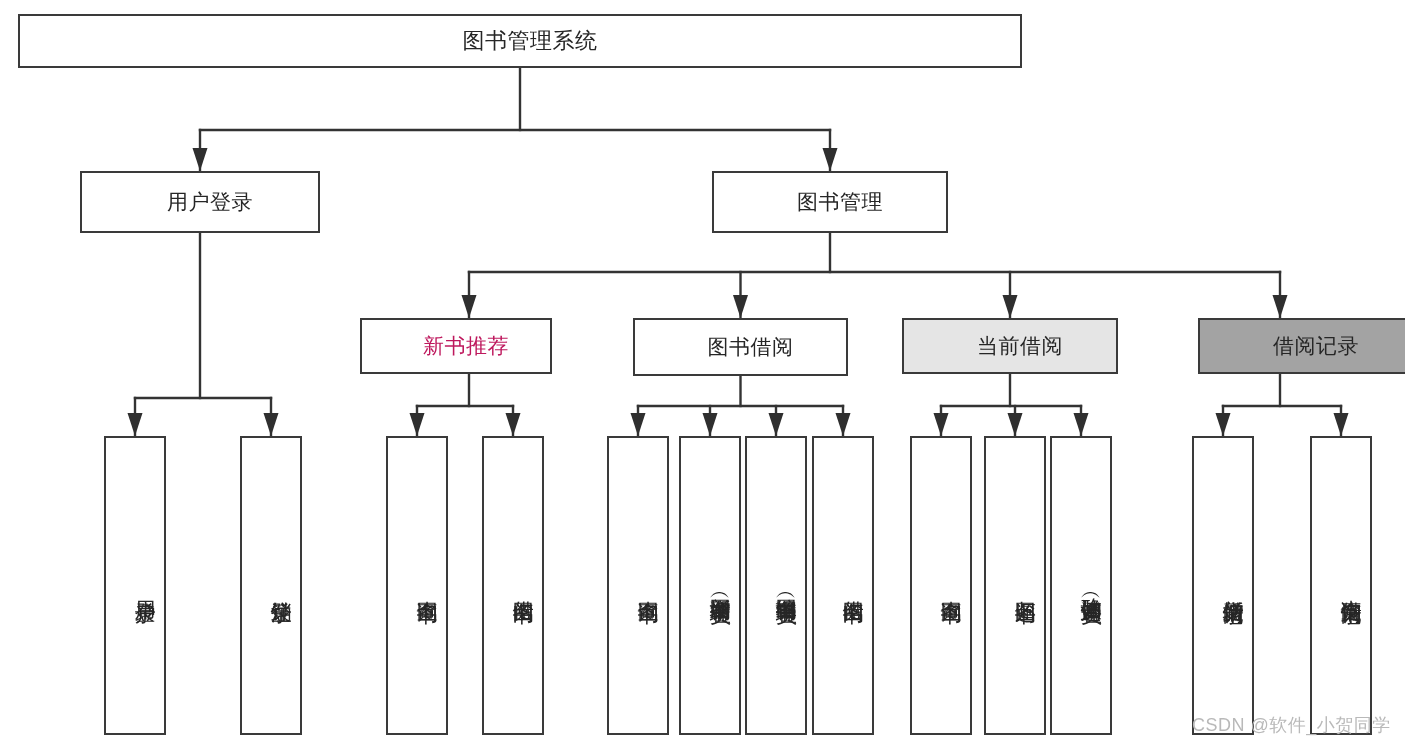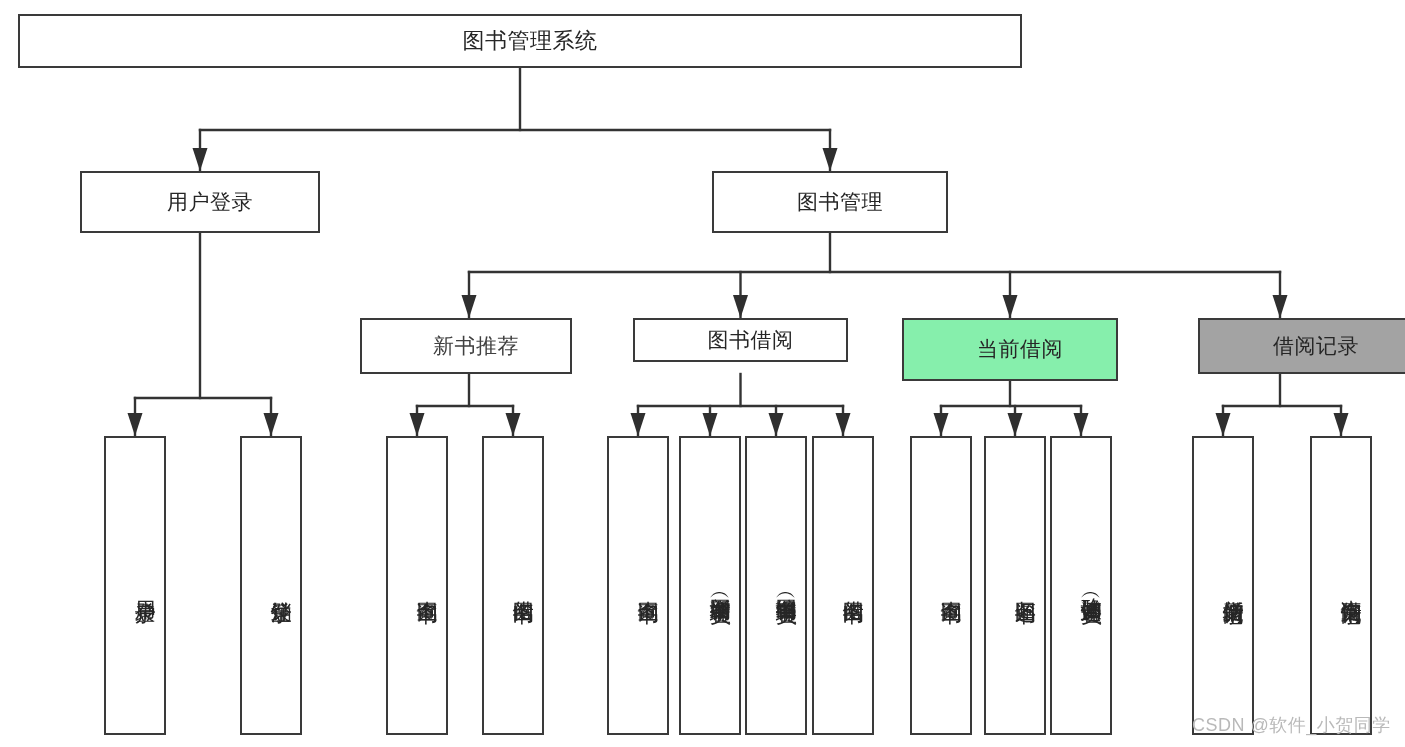--- a/index.html
+++ b/index.html
@@ -139,27 +139,27 @@
   <div id="node-layer">
       <div class="node horiz root" style="left: 18px; top: 14px; width: 1004px; height: 54px; border-color: rgb(58, 58, 58); background: rgb(255, 255, 255); color: rgb(38, 38, 38);">
         <span class="label">图书管理系统</span>
       </div>
       <div class="node horiz" style="left: 80px; top: 171px; width: 240px; height: 62px; border-color: rgb(58, 58, 58); background: rgb(255, 255, 255); color: rgb(38, 38, 38);">
         <span class="label">用户登录</span>
       </div>
       <div class="node horiz" style="left: 712px; top: 171px; width: 236px; height: 62px; border-color: rgb(58, 58, 58); background: rgb(255, 255, 255); color: rgb(38, 38, 38); align-items: center;">
         <span class="label">图书管理</span>
       </div>
-      <div class="node horiz" style="left: 360px; top: 318px; width: 212px; height: 56px; border-color: rgb(58, 58, 58); background: rgb(255, 255, 255); color: #404040; align-items: center;">
+      <div class="node horiz" style="left: 360px; top: 318px; width: 192px; height: 56px; border-color: rgb(58, 58, 58); background: rgb(255, 255, 255); color: #be185d; align-items: center;">
         <span class="label">新书推荐</span>
       </div>
-      <div class="node horiz" style="left: 633px; top: 318px; width: 215px; height: 44px; border-color: rgb(58, 58, 58); background: rgb(255, 255, 255); color: rgb(38, 38, 38);">
+      <div class="node horiz" style="left: 633px; top: 318px; width: 215px; height: 58px; border-color: rgb(58, 58, 58); background: rgb(255, 255, 255); color: rgb(38, 38, 38);">
         <span class="label">图书借阅</span>
       </div>
-      <div class="node horiz" style="left: 902px; top: 318px; width: 216px; height: 63px; border-color: rgb(58, 58, 58); background: #86efac; color: rgb(38, 38, 38);">
+      <div class="node horiz" style="left: 902px; top: 318px; width: 216px; height: 56px; border-color: rgb(58, 58, 58); background: #e5e5e5; color: rgb(38, 38, 38);">
         <span class="label">当前借阅</span>
       </div>
       <div class="node horiz" style="left: 1198px; top: 318px; width: 216px; height: 56px; border-color: rgb(58, 58, 58); background: #a3a3a3; color: rgb(38, 38, 38);">
         <span class="label">借阅记录</span>
       </div>
       <div class="node leaf" style="left: 104px; top: 436px; width: 62px; height: 299px; border-color: rgb(58, 58, 58); background: rgb(255, 255, 255); color: rgb(38, 38, 38);">
         <span class="label">用户登录</span>
       </div>
       <div class="node leaf" style="left: 240px; top: 436px; width: 62px; height: 299px; border-color: rgb(58, 58, 58); background: rgb(255, 255, 255); color: rgb(38, 38, 38);">
         <span class="label">注销登录</span>

